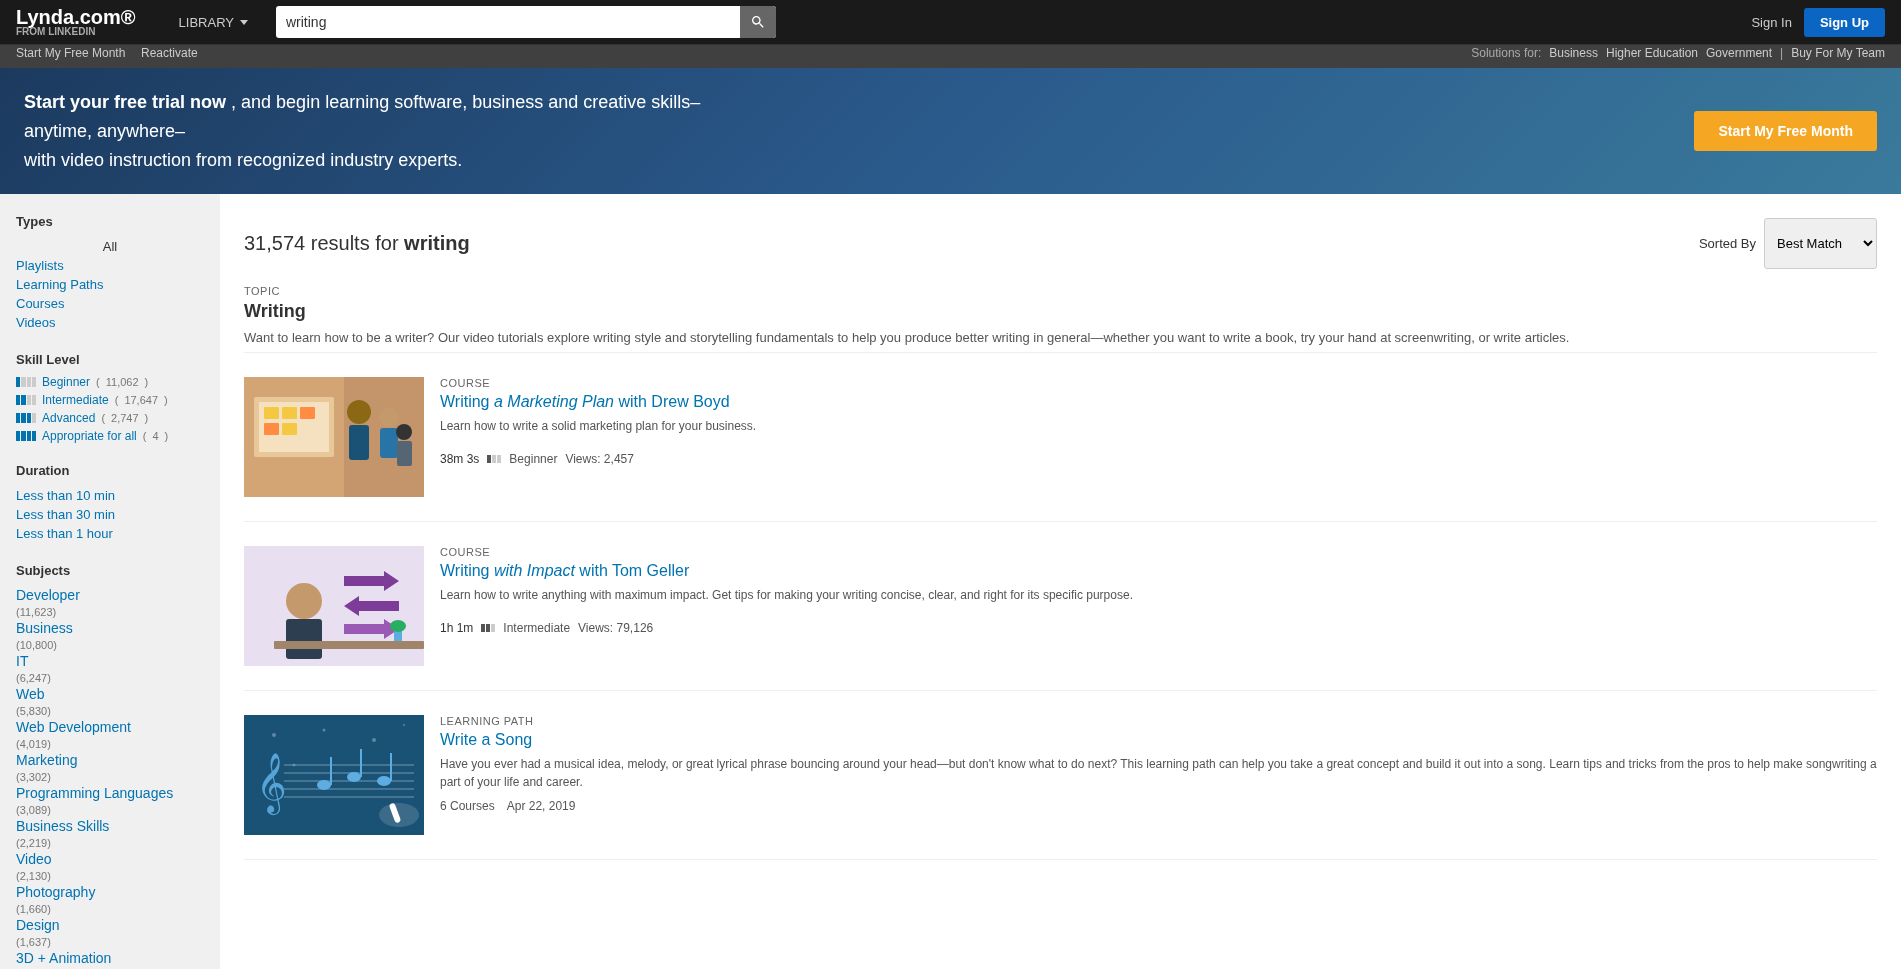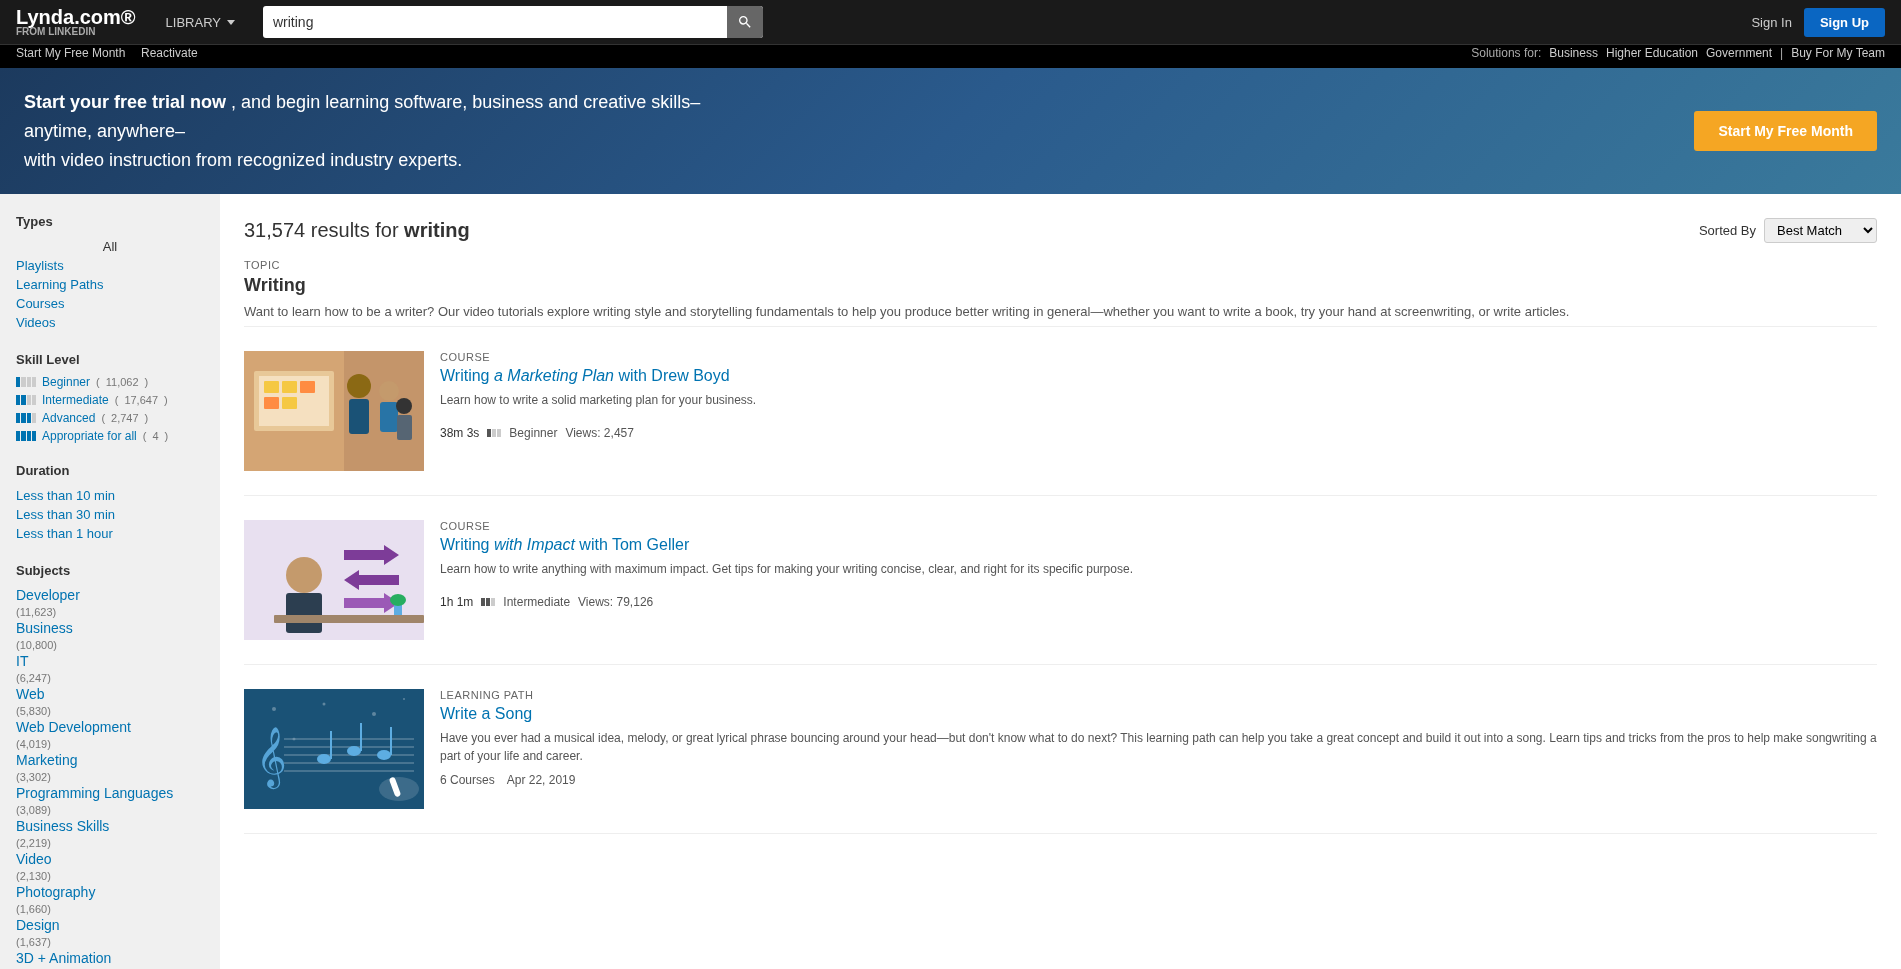--- a/index.html
+++ b/index.html
@@ -1,33 +1,33 @@
 <!DOCTYPE html>
 <html><head>
   <meta charset="utf-8">
   <style>
     * { box-sizing: border-box; margin: 0; padding: 0; }
     body { font-family: -apple-system, BlinkMacSystemFont, 'Segoe UI', Arial, sans-serif; background: #f0f0f0; font-size: 13px; color: #333; }
 
     
     .top-nav { background: #1a1a1a; display: flex; align-items: center; padding: 0 16px; height: 44px; }
-    .logo { color: white; font-size: 18px; font-weight: bold; margin-right: 18px; white-space: nowrap; }
+    .logo { color: white; font-size: 18px; font-weight: bold; margin-right: 31px; white-space: nowrap; }
     .logo span { font-size: 10px; display: block; color: #aaa; line-height: 1; }
     .logo-from { font-size: 8px; color: #888; }
     .library-btn { color: #ccc; font-size: 13px; cursor: pointer; display: flex; align-items: center; gap: 4px; padding: 8px 12px; }
     .search-bar { flex: 1; max-width: 500px; display: flex; align-items: center; background: white; border-radius: 3px; margin: 0 16px; height: 32px; }
     .search-input { flex: 1; border: none; outline: none; padding: 0 10px; font-size: 14px; color: #333; background: transparent; }
     .search-btn { background: #666; border: none; width: 36px; height: 32px; display: flex; align-items: center; justify-content: center; cursor: pointer; border-radius: 0 3px 3px 0; }
     .search-btn svg { width: 16px; height: 16px; fill: white; }
     .nav-right { margin-left: auto; display: flex; align-items: center; gap: 12px; }
     .sign-in { color: #ccc; font-size: 13px; cursor: pointer; }
     .sign-up-btn { background: #0a66c2; color: white; border: none; padding: 7px 16px; border-radius: 3px; font-size: 13px; cursor: pointer; font-weight: bold; }
 
     
-    .sub-nav { background: #000000; display: flex; align-items: center; padding: 0 16px 8px; gap: 16px; border-top: 1px solid #333; }
+    .sub-nav { background: #404040; display: flex; align-items: center; padding: 0 16px 8px; gap: 16px; border-top: 1px solid #333; }
     .sub-nav-left a { color: #ccc; font-size: 12px; text-decoration: none; margin-right: 12px; }
     .sub-nav-right { margin-left: auto; display: flex; align-items: center; gap: 8px; color: #aaa; font-size: 12px; }
     .sub-nav-right span { color: #aaa; }
     .sub-nav-right a { color: #ccc; font-size: 12px; text-decoration: none; }
     .divider { color: #555; }
 
     
     .promo-banner { background: linear-gradient(135deg, #1c3a5e 0%, #2a5a8c 50%, #3a7a9c 100%); padding: 20px 24px; display: flex; align-items: center; justify-content: space-between; }
     .promo-text { color: white; font-size: 18px; line-height: 1.6; max-width: 700px; }
     .promo-text strong { font-weight: bold; }
@@ -52,21 +52,21 @@
     .subject-link { color: #0073b1; font-size: 14px; cursor: pointer; display: block; padding: 1px 0; }
     .subject-count { color: #777; font-size: 11px; }
 
     
     .content-area { flex: 1; background: white; padding: 24px; }
     .results-header { display: flex; align-items: center; justify-content: space-between; margin-bottom: 16px; }
     .results-title { font-size: 20px; color: #333; }
     .results-title strong { font-weight: bold; }
     .sort-bar { display: flex; align-items: center; gap: 8px; }
     .sort-label { font-size: 13px; color: #333; text-align: right; }
-    .sort-select { border: 1px solid #ccc; padding: 3px 8px; font-size: 13px; border-radius: 3px; cursor: pointer; }
+    .sort-select { border: 1px solid #ccc; padding: 16px 8px; font-size: 13px; border-radius: 3px; cursor: pointer; }
 
     
     .topic-block { margin-bottom: 24px; padding-bottom: 4px; border-bottom: 1px solid #eee; }
     .topic-label { font-size: 11px; color: #666; text-transform: uppercase; letter-spacing: 0.5px; margin-bottom: 4px; }
     .topic-title { font-size: 18px; font-weight: bold; color: #333; margin-bottom: 6px; }
     .topic-desc { font-size: 13px; color: #555; line-height: 1.5; }
 
     
     .course-card { display: flex; gap: 16px; margin-bottom: 24px; padding-bottom: 24px; border-bottom: 1px solid #eee; }
     .course-thumb { width: 180px; height: 120px; object-fit: cover; flex-shrink: 0; background: #ddd; overflow: hidden; }

